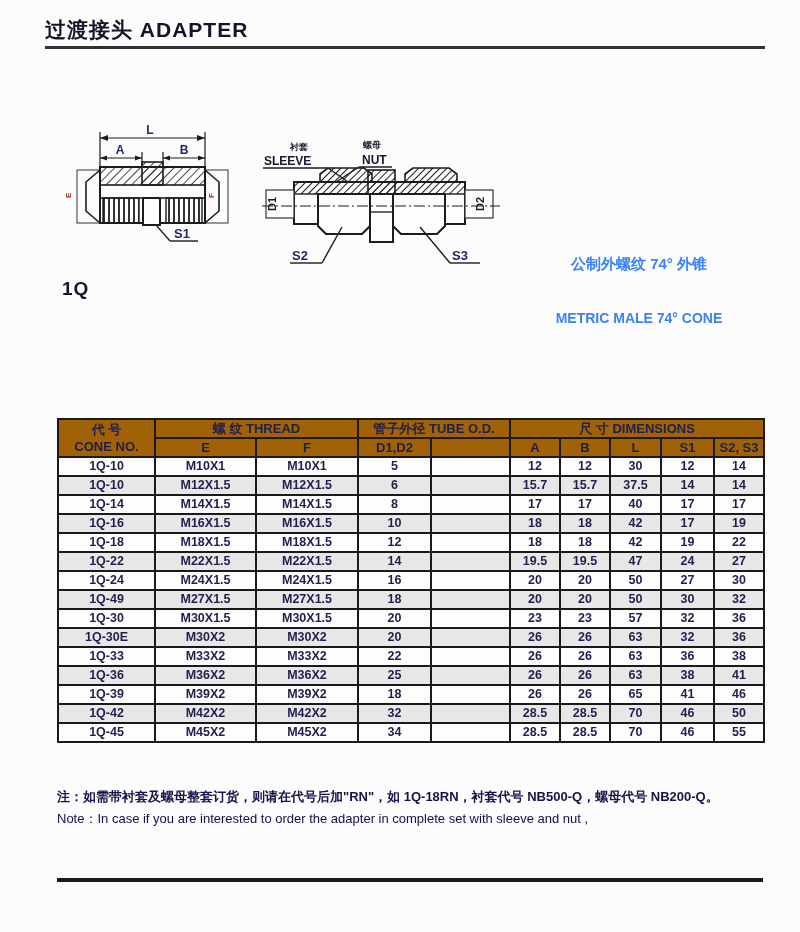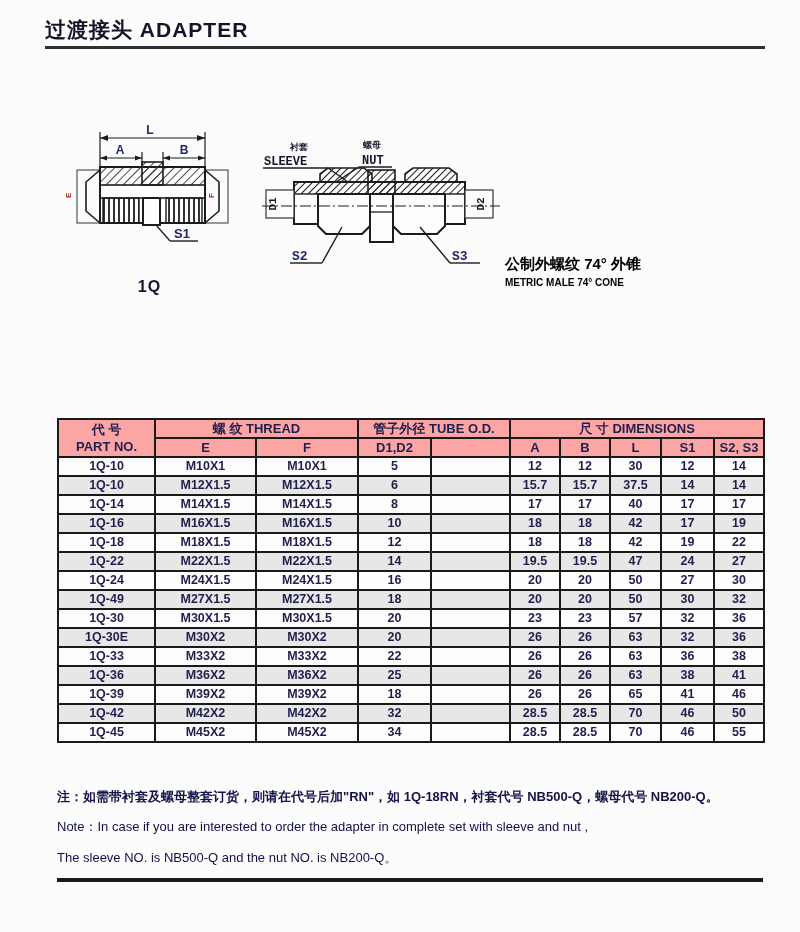--- a/index.html
+++ b/index.html
@@ -15,54 +15,54 @@
     position:absolute; left:45px; top:16px;
     font-size:21px; font-weight:bold; color:#141428; letter-spacing:1px;
   }
   .title-rule{
     position:absolute; left:45px; top:46px; width:720px; height:3px;
     background:#303036;
   }
   
   .fig{ position:absolute; }
   .fig1{ left:62px; top:118px; width:175px; }
-  .fig2{ left:262px; top:112px; width:245px;font-family:Liberation Mono, monospace; }
+  .fig2{ left:262px; top:112px; width:245px; }
   .fig svg{ display:block; }
   .fig-caption{
-    text-align:center; font-size:16px; font-weight:bold; color:#15152e;
+    text-align:left; font-size:19px; font-weight:bold; color:#15152e;
     margin-top:10px; letter-spacing:1px;
   }
   .spec-block{
-    position:absolute; left:505px; top:252px; width:268px; 
-    color:#000000; line-height:1.55;
+    position:absolute; left:505px; top:252px; width:268px; text-align:center;
+    color:#3b82f6; line-height:1.55;
   }
   .spec-cn{ font-size:15px; font-weight:bold; }
-  .spec-en{ font-size:10px; font-weight:bold; }
+  .spec-en{ font-size:14px; font-weight:bold;margin-top:33px; }
   
   .table-wrap{ position:absolute; left:57px; top:418px; width:706px; }
   table.spec{
     width:706px; border-collapse:collapse; table-layout:fixed;
     background:#fdfdfd;
   }
   table.spec th, table.spec td{
     border:2px solid #1a1a1a;
     font-size:12.5px; font-weight:bold; color:#1f1f4e;
     text-align:center; vertical-align:middle;
     padding:0 2px; height:17px; line-height:17px;
     overflow:hidden; white-space:nowrap;
   }
-  table.spec thead th{ background:#fca5a5; font-size:13px; }
+  table.spec thead th{ background:#a16207; font-size:13px; }
   table.spec tbody tr.alt td{ background:#e7e7e7; }
   
   .notes{
     position:absolute; left:57px; top:786px; width:706px;
     font-size:13px; color:#141448; line-height:1.72;
   }
   .note-cn{ font-weight:bold; }
-  .note-en{ font-weight:normal; color:#10104a;margin-top:8px; }
+  .note-en{ font-weight:normal; color:#10104a; }
   .bottom-rule{
     position:absolute; left:57px; top:878px; width:706px; height:4px;
     background:#1b1b1b;
   }
   .dim-label{ font-weight:bold; fill:#1e2a66; }
   .cap-label{ font-weight:bold; fill:#15152e; }
   .red-label{ font-weight:bold; fill:#a53226; }
 </style>
 </head>
 <body>
@@ -190,21 +190,21 @@
         <col style="width:50px">
           <col style="width:50px">
           <col style="width:51px">
         <col style="width:53px">
           <col style="width:50px">
       </colgroup>
       <thead>
         <tr>
           <th rowspan="2">
             <div>代 号</div>
-            <div>PART NO.</div>
+            <div>CONE NO.</div>
           </th>
           <th colspan="2">螺 纹 THREAD</th>
           <th colspan="2">管子外径 TUBE O.D.</th>
           <th colspan="5">尺 寸 DIMENSIONS</th>
         </tr>
         <tr>
           <th>E</th>
           <th>F</th>
           <th>D1,D2</th>
           <th></th>
@@ -397,18 +397,17 @@
           <td>46</td>
           <td>55</td>
         </tr>
         </tbody>
     </table>
   </div>
 
   <div class="notes">
     <div class="note-cn">注：如需带衬套及螺母整套订货，则请在代号后加"RN"，如 1Q-18RN，衬套代号 NB500-Q，螺母代号 NB200-Q。</div>
     <div class="note-en">Note：In case if you are interested to order the adapter in complete set with  sleeve and nut ,</div>
-    <div class="note-en">The sleeve NO. is NB500-Q and the nut NO. is NB200-Q。</div>
   </div>
 
   <div class="bottom-rule"></div>
 
 </div>
 
 </body></html>

